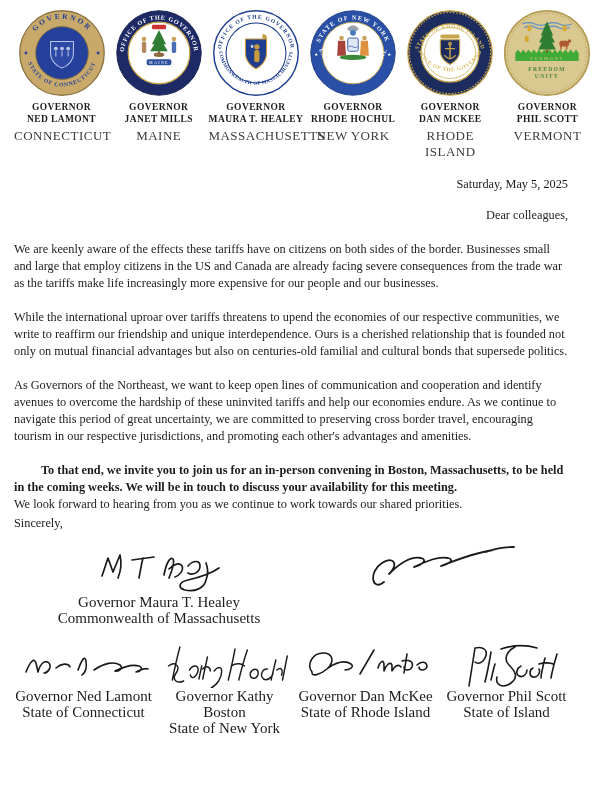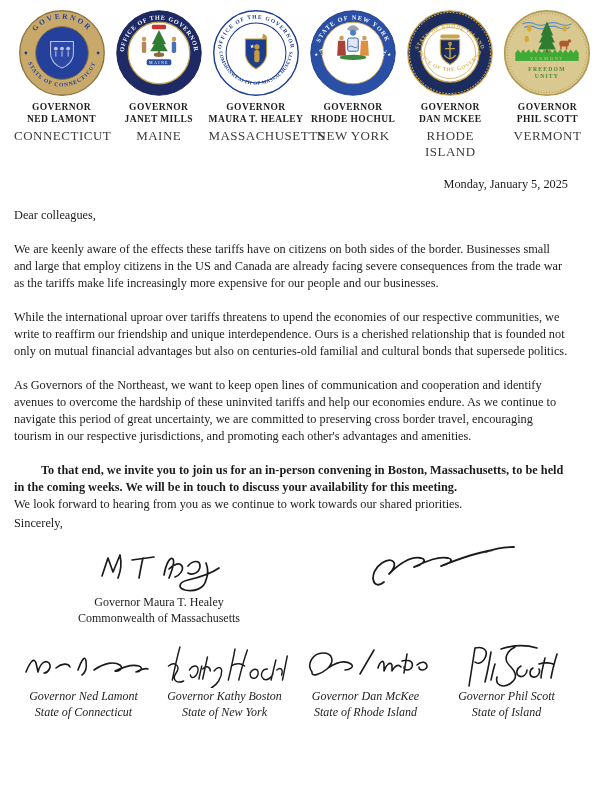--- a/index.html
+++ b/index.html
@@ -27,33 +27,33 @@
     font-weight: bold; font-size: 9.5px; letter-spacing: .4px;
     color: #1d1d1d; display: block;
   }
   .seal-label .gov-state {
     font-size: 13px; letter-spacing: .5px; color: #3c3c3c;
     display: block; margin-top: 2px;
   }
   
   .letter { padding: 0 39px 0 14px; font-size: 12.3px; line-height: 17px; }
   .date-line { text-align: right; margin-top: 16px; }
-  .salutation { margin-top: 14px; }
+  .salutation { margin-top: 14px; text-align: right; }
   .letter p.para { margin-top: 17px; }
   .bold-invite { font-weight: bold; margin-left: 27px; }
   .invite-rest { display: block; }
   .closing { margin-top: 2px; }
   
   .sig-row-1 { display: flex; width: 560px; margin: 10px 0 0 19px; }
   .sig-row-1 .sig-block { width: 280px; }
   .sig-row-2 { display: flex; width: 564px; margin: 16px 0 0 13px; }
-  .sig-row-2 .sig-block { width: 141px; font-style: italic; }
+  .sig-row-2 .sig-block { width: 141px; }
   .sig-block { text-align: center; }
   .sig-art { display: block; margin: 0 auto; }
-  .sig-name, .sig-state { font-size: 12px; line-height: 16px; display: block; }
+  .sig-name, .sig-state { font-size: 15px; line-height: 16px; display: block; }
 </style>
 </head>
 <body>
 
 <div class="page">
 
   <div class="seals-row">
 
     <div class="seal-block">
       <svg class="seal-svg" viewBox="0 0 100 100">
@@ -262,21 +262,21 @@
       </svg>
       <div class="seal-label">
         <span class="gov-title">GOVERNOR</span>
         <span class="gov-name">PHIL SCOTT</span>
         <span class="gov-state">VERMONT</span>
       </div>
     </div>
   </div>
 
   <div class="letter">
-    <div class="date-line">Monday, January 5, 2025</div>
+    <div class="date-line">Saturday, May 5, 2025</div>
     <div class="salutation">Dear colleagues,</div>
     <p class="para">We are keenly aware of the effects these tariffs have on citizens on both sides of the border. Businesses small and large that employ citizens in the US and Canada are already facing severe consequences from the trade war as the tariffs make life increasingly more expensive for our people and our businesses.</p>
     <p class="para">While the international uproar over tariffs threatens to upend the economies of our respective communities, we write to reaffirm our friendship and unique interdependence. Ours is a cherished relationship that is founded not only on mutual financial advantages but also on centuries-old familial and cultural bonds that supersede politics.</p>
     <p class="para">As Governors of the Northeast, we want to keep open lines of communication and cooperation and identify avenues to overcome the hardship of these uninvited tariffs and help our economies endure. As we continue to navigate this period of great uncertainty, we are committed to preserving cross border travel, encouraging tourism in our respective jurisdictions, and promoting each other's advantages and amenities.</p>
     <p class="para">
       <strong class="bold-invite">To that end, we invite you to join us for an in-person convening in Boston, Massachusetts, to be held in the coming weeks. We will be in touch to discuss your availability for this meeting.</strong>
       <span class="invite-rest">We look forward to hearing from you as we continue to work towards our shared priorities.</span>
     </p>
     <div class="closing">Sincerely,</div>
   </div>

